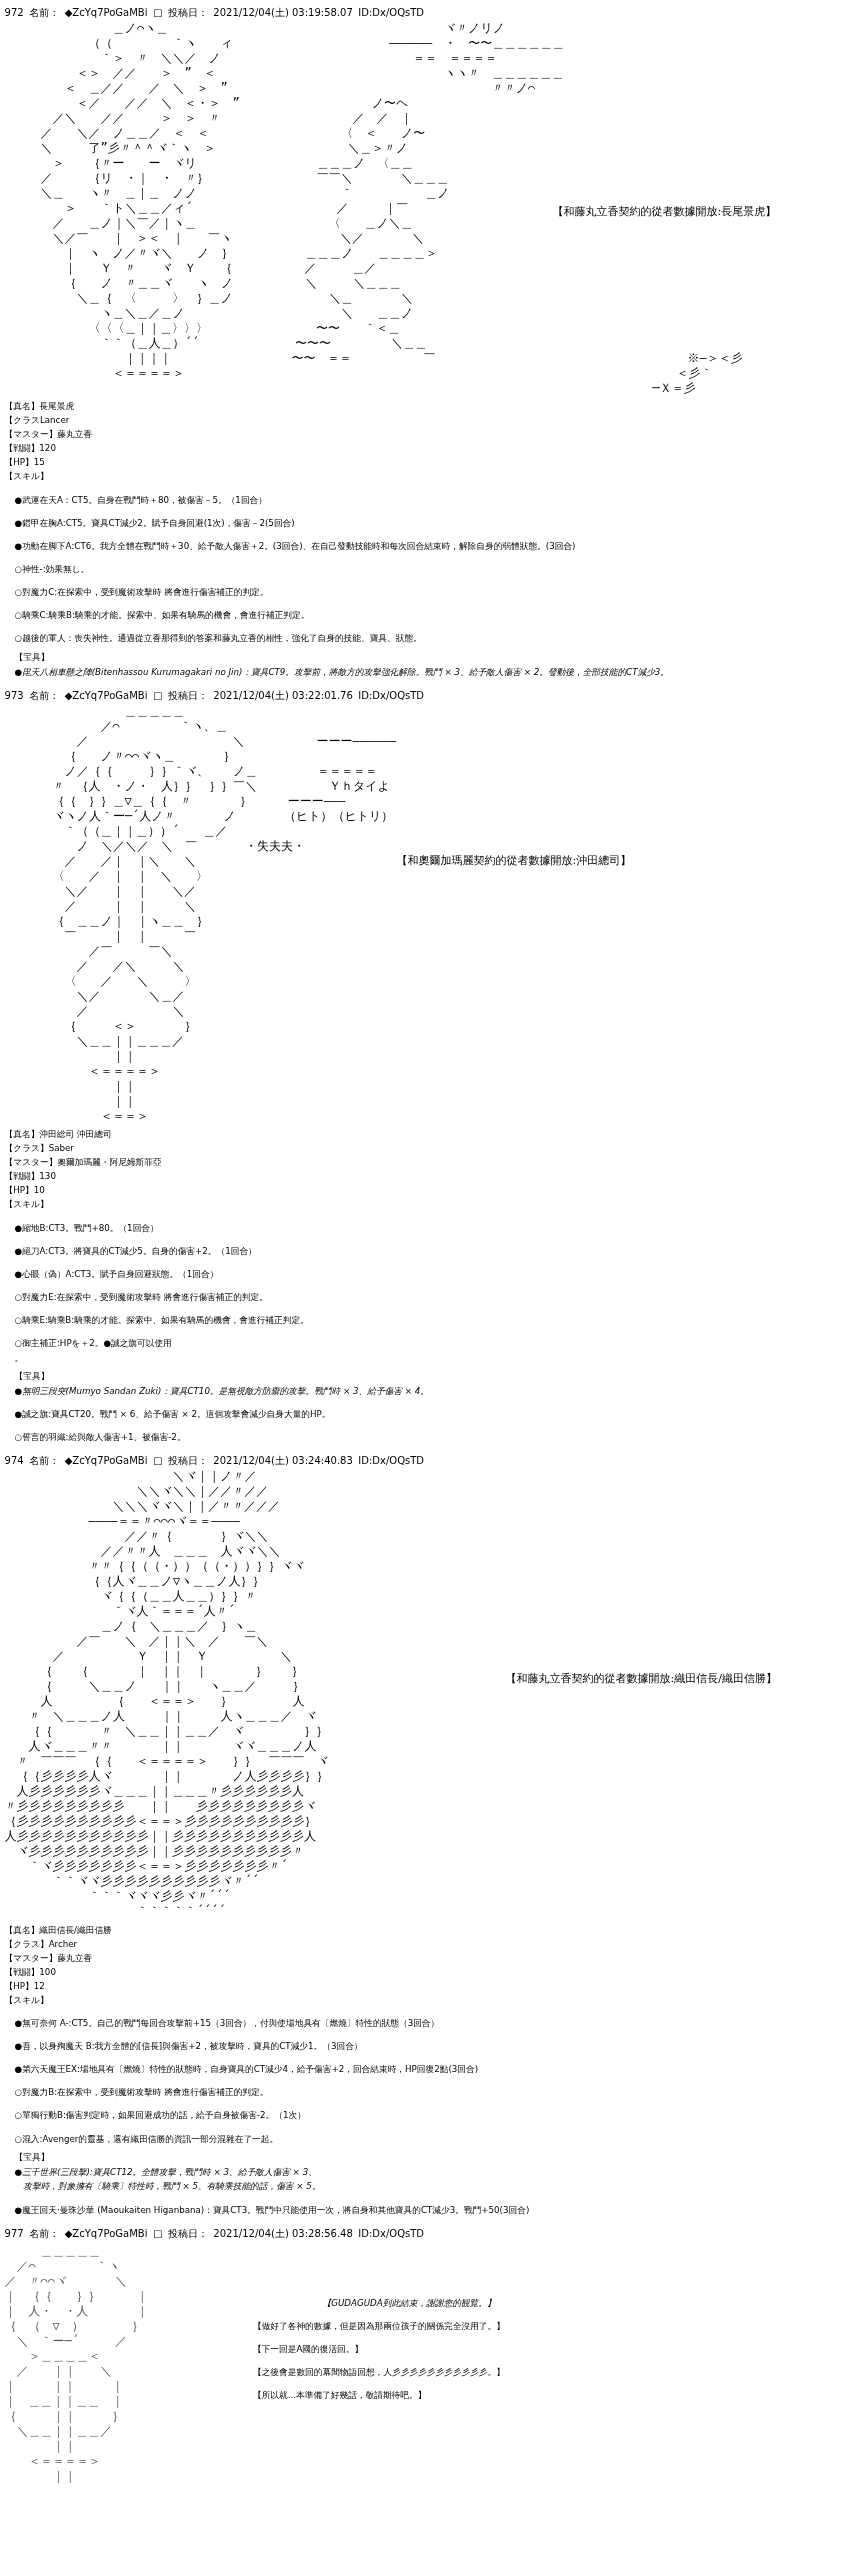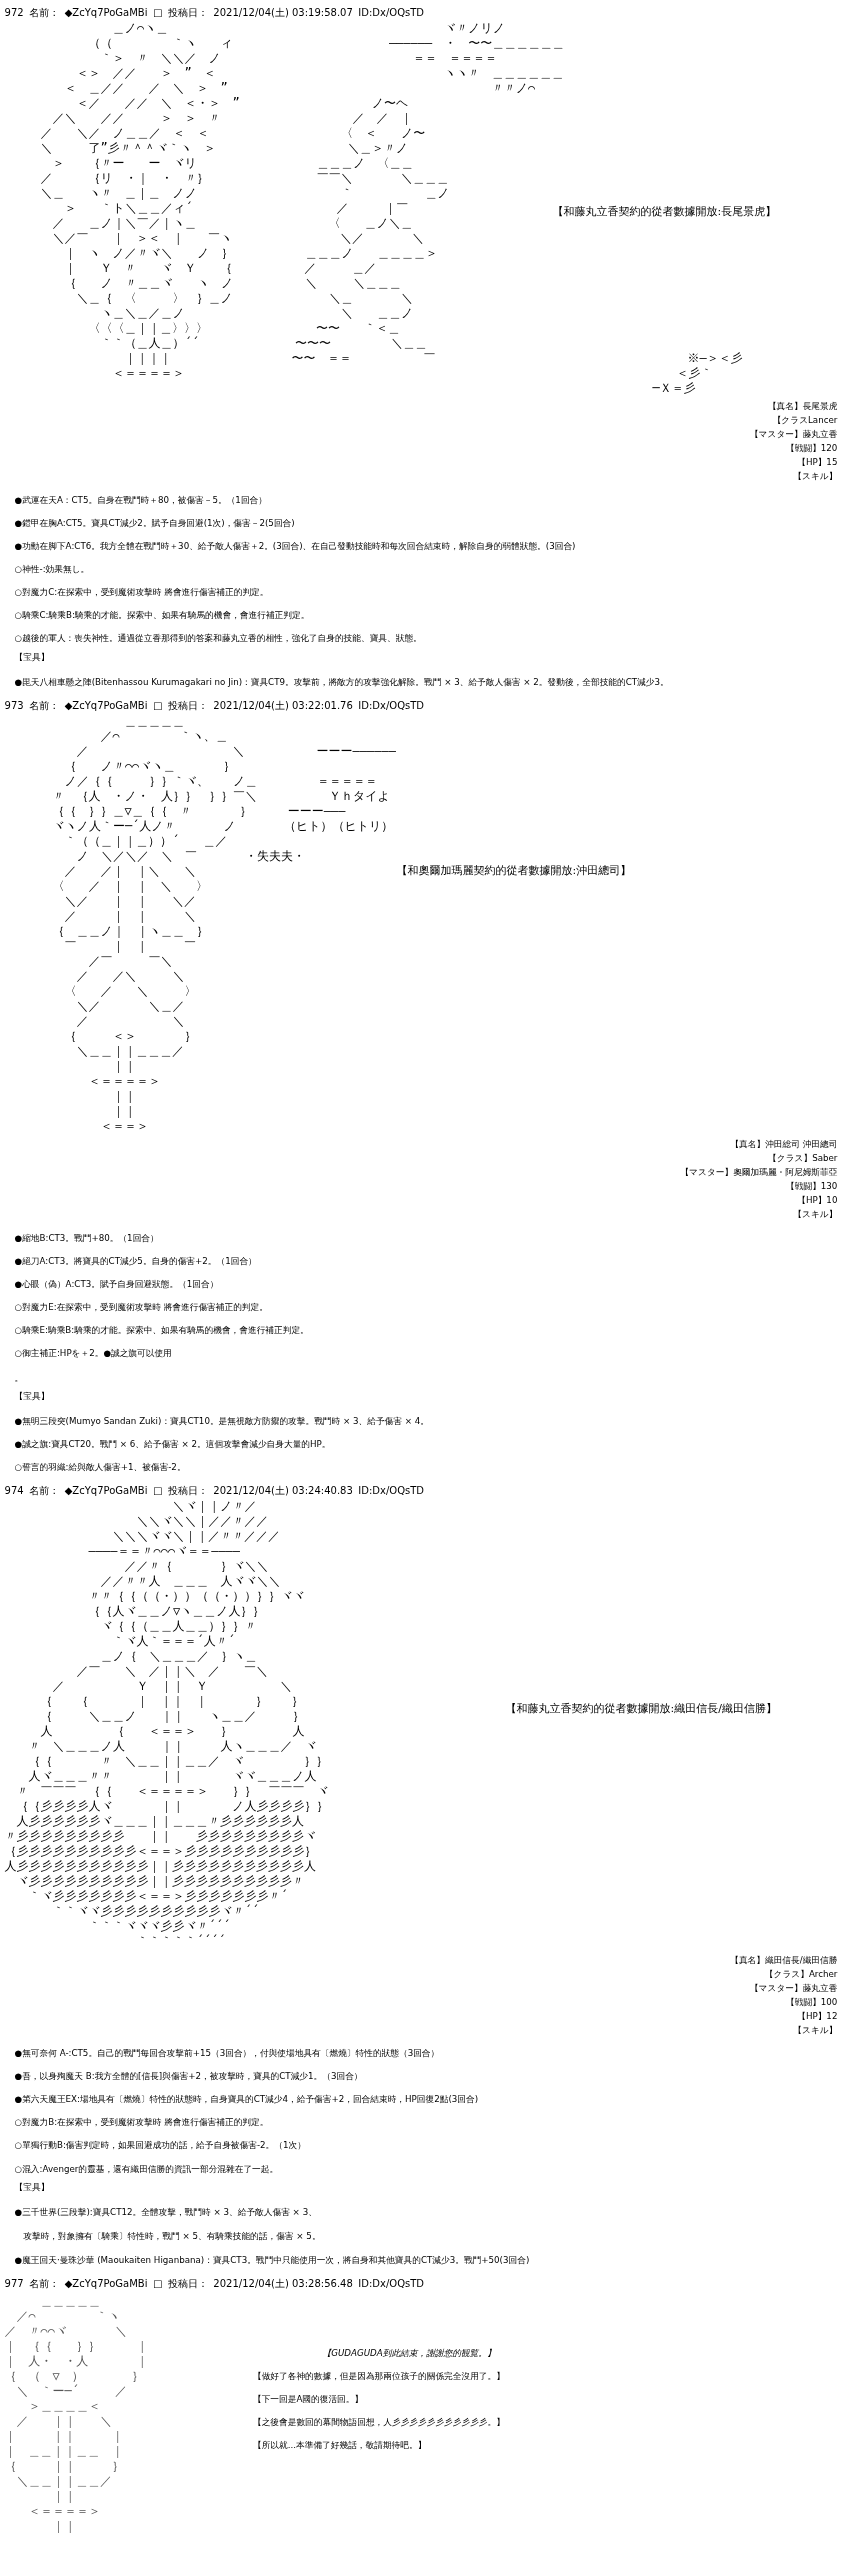--- a/index.html
+++ b/index.html
@@ -27,24 +27,24 @@
     white-space:pre;
     color:#000000;
   }
   .aa.gray{color:#555555;}
   .aa-caption{
     position:absolute;
     font-size:11px;
     white-space:nowrap;
   }
   .profile{margin-top:3.5px;}
-  .profile .p-line{line-height:14px;text-align:right;}
+  .profile .p-line{line-height:14px;}
   .skills{margin-top:5.8px;}
   .skill{line-height:12.7px;margin-top:10.4px;padding-left:10px;}
-  .skill.tight{margin-top:12px;}
+  .skill.tight{margin-top:2px;font-style:italic;}
   .skill.npheader{margin-top:5.8px;}
   .outro-row{position:relative;min-height:249px;}
   .outro-aa{position:absolute;left:0;top:2.3px;}
   .outro-lines{position:absolute;left:231px;top:56px;}
   .outro-line{line-height:11.6px;margin-bottom:11.6px;white-space:nowrap;}
   .outro-line.first{margin-left:87px;font-style:italic;}
   .outro-line.indent{margin-left:17.4px;}
 </style>
 </head>
 <body>

